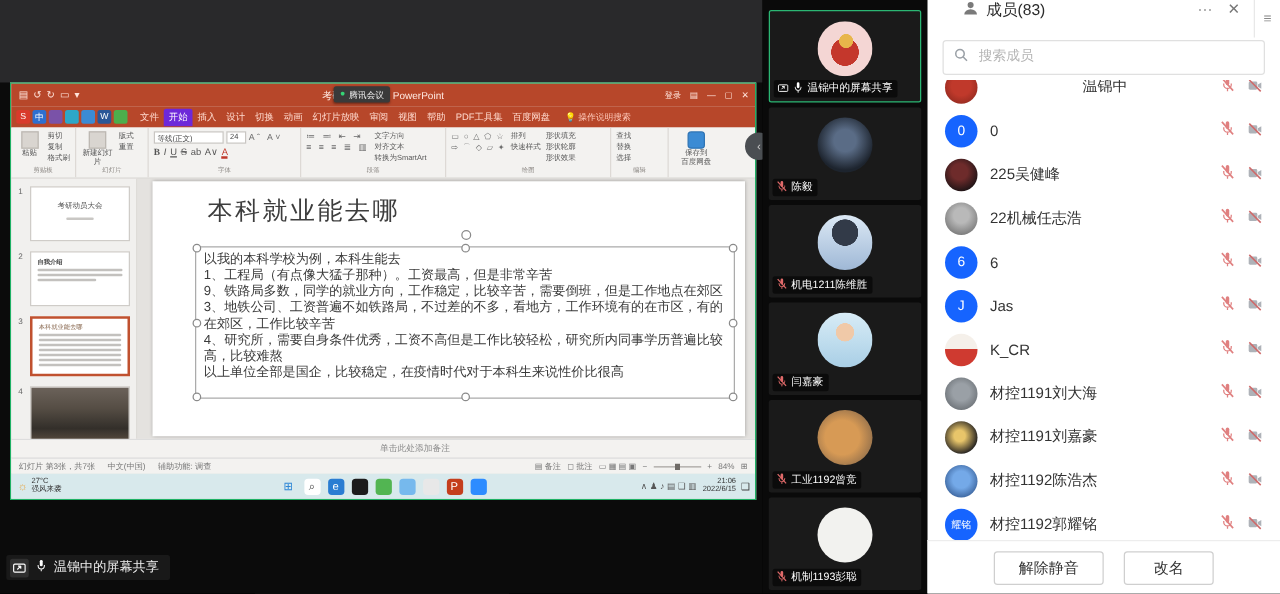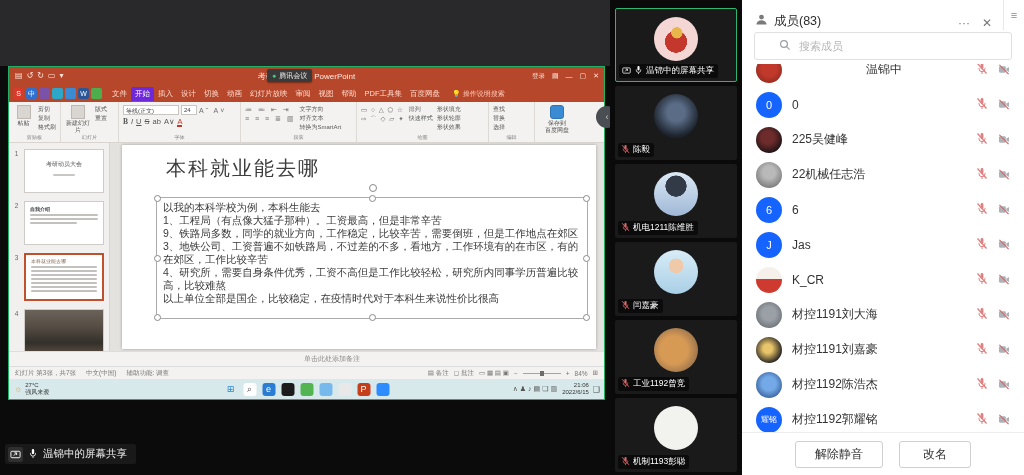--- a/index.html
+++ b/index.html
@@ -98,27 +98,27 @@
              padding:1px 4px 1px 3px;border-radius:2px;font-size:8.5px;color:#fff;max-width:114px;white-space:nowrap;overflow:hidden;box-sizing:border-box;}
   .av-share{background:radial-gradient(circle at 52% 36%,#e8b64a 0 15%,transparent 16%),
             radial-gradient(circle at 50% 56%,#c4372c 0 33%,transparent 34%),#f4d6d4;}
   .av-chenyi{background:radial-gradient(circle at 50% 42%,#5a6c86 0 26%,#1d242e 70%);}
   .av-anime{background:radial-gradient(circle at 50% 32%,#323a48 0 28%,transparent 29%),linear-gradient(#dce9f5,#9fb8d6);}
   .av-boy{background:radial-gradient(circle at 50% 36%,#f0c9a8 0 20%,transparent 21%),linear-gradient(#d8ecf6,#a9cfe6);}
   .av-cat{background:radial-gradient(circle at 45% 50%,#d79a55 0 42%,#8a6a4a 85%);}
   .av-white{background:#f2f2ef;}
   
   .mpanel{position:absolute;left:742px;top:0;width:282px;height:475px;background:#fff;z-index:2;}
-  .mhead{height:30px;display:flex;align-items:flex-end;padding:0 13px;position:relative;}
+  .mhead{height:30px;display:flex;align-items:flex-start;padding:0 28px;position:relative;}
   .mtitle{font-size:12.5px;color:#2b2b2b;margin-left:6px;}
   .mh-actions{position:absolute;right:32px;display:flex;gap:12px;color:#777;font-size:12px;align-items:center;}
   .mh-corner{position:absolute;right:0;top:0;width:20px;height:30px;border-left:1px solid #e8e8e8;display:flex;
              align-items:center;justify-content:center;color:#888;font-size:11px;}
   .msearch{margin:2px 12px 6px;height:26px;border:1px solid #e0e0e0;border-radius:3px;display:flex;align-items:center;
-           padding:0 24px;gap:6px;background:#fff;}
+           padding:0 8px;gap:6px;background:#fff;font-family:Liberation Mono, monospace;}
   .msearch input{border:none;outline:none;flex:1;font-size:11px;color:#333;font-family:inherit;background:transparent;}
   .msearch input::placeholder{color:#b5b5b5;}
   .mlist{position:absolute;top:64px;bottom:42px;left:0;right:0;overflow:hidden;}
   .mrow{height:35px;display:flex;align-items:center;padding:0 14px;}
   .mrow.partial-top{margin-top:-12px;text-align:center;}
   .mava{width:26px;height:26px;border-radius:50%;flex:0 0 auto;}
   .mava.m-blue{background:#1664ff;color:#fff;display:flex;align-items:center;justify-content:center;font-size:11px;}
   .mava.m-blue.small-text{font-size:8px;text-align:center;}
   .m-red{background:radial-gradient(circle at 50% 45%,#c0392b 0 40%,#7e231a);}
   .m-wu{background:radial-gradient(circle at 45% 40%,#6e2b2b 0 30%,#191214 78%);}

